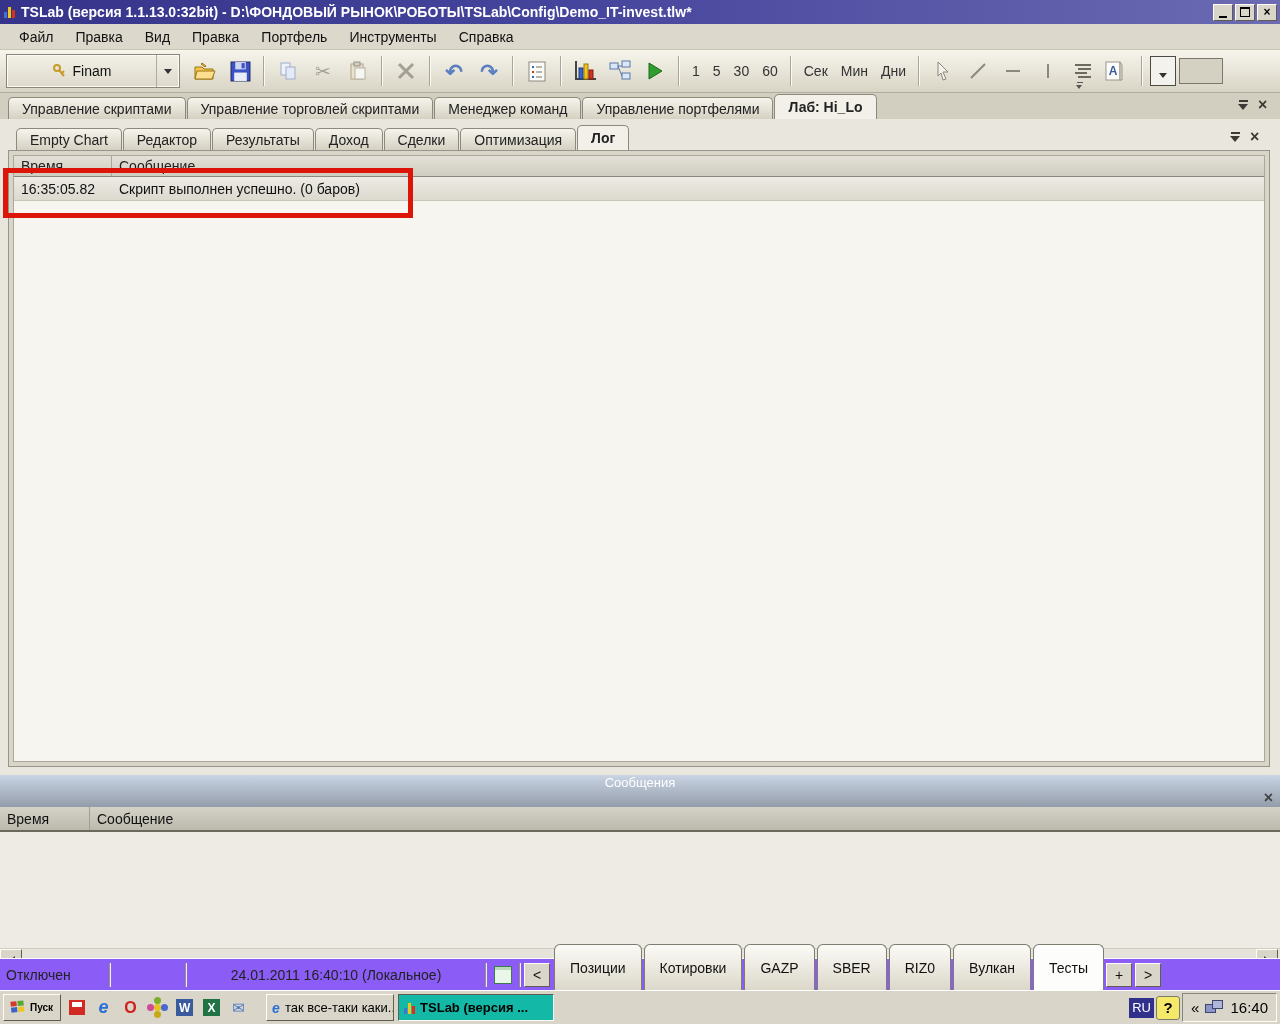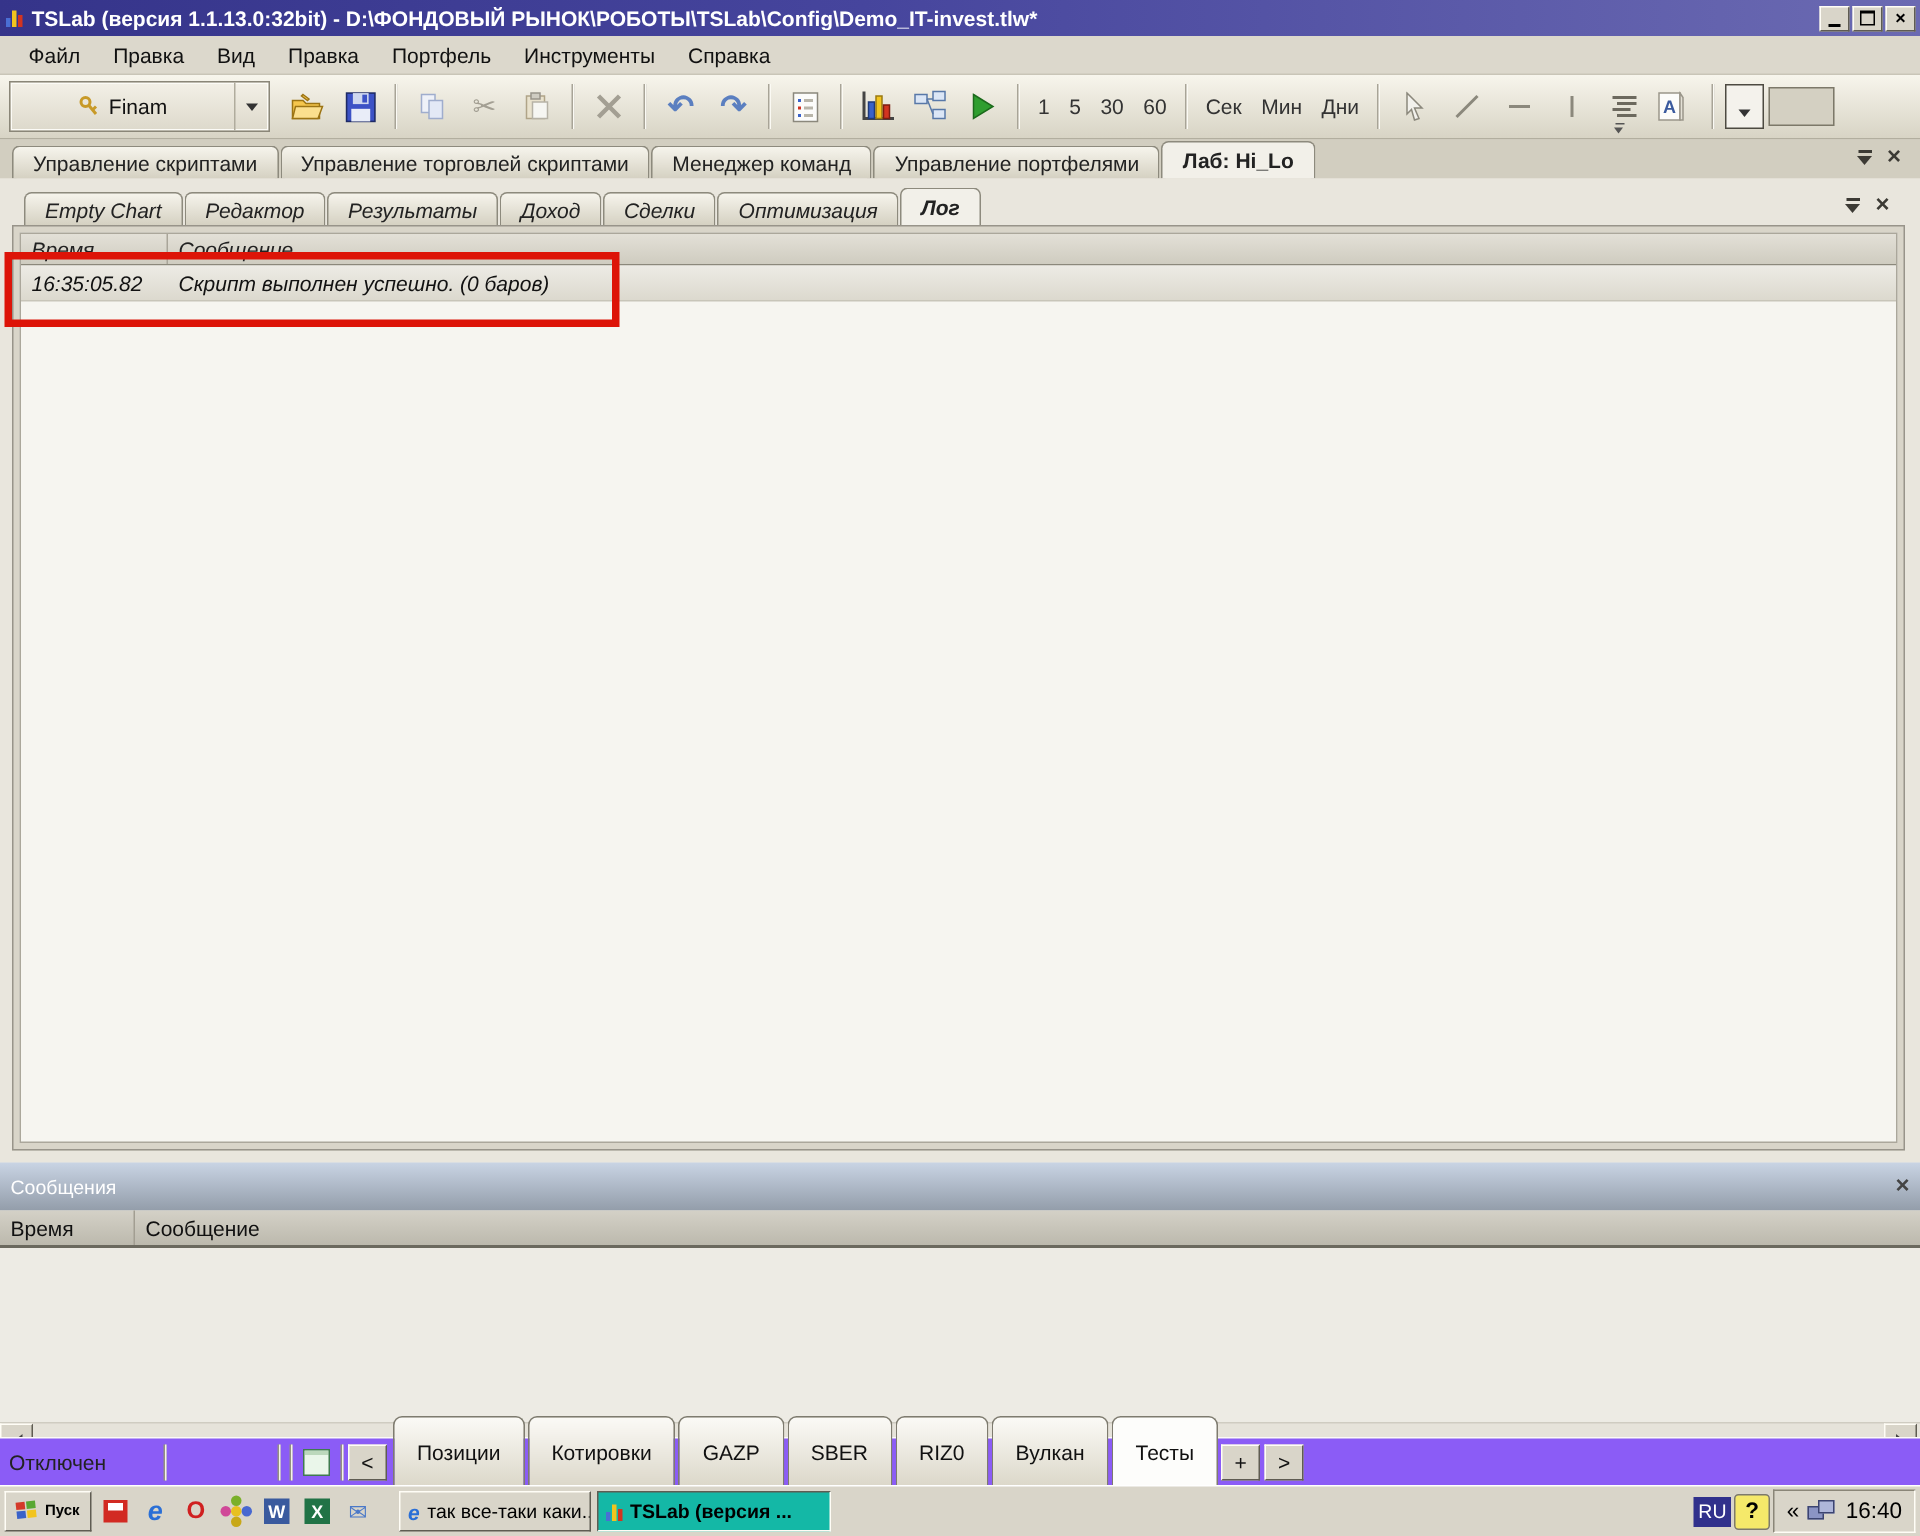--- a/index.html
+++ b/index.html
@@ -47,36 +47,36 @@
   #maintabs{left:0;top:93px;width:1280px;height:26px;background:#d2cec0;display:flex;align-items:flex-end;padding-left:8px;box-sizing:border-box;}
   .mtab{height:21px;display:flex;align-items:center;padding:0 13px;font-size:14px;color:#222;margin-right:1px;
     border:1px solid #8d8a7d;border-bottom:none;border-radius:5px 5px 0 0;background:linear-gradient(#f6f4ec,#d5d1c2);white-space:nowrap;}
   .mtab.active{background:#f2f0e9;font-weight:bold;height:24px;}
   .strip-icons{position:absolute;display:flex;gap:9px;align-items:center;}
   .ovf{position:relative;width:11px;height:10px;display:inline-block;}
   .ovf .bar{position:absolute;left:1px;top:0;width:9px;height:2px;background:#3c3a34;}
   .ovf .tri{position:absolute;left:0;top:4px;width:0;height:0;border:5px solid transparent;border-top:6px solid #3c3a34;}
   .xglyph{font-size:16px;font-weight:bold;color:#3c3a34;line-height:1;}
   
-  #docarea{left:0;top:119px;width:1280px;height:656px;background:#e9e6dd;font-style:italic;}
+  #docarea{left:0;top:119px;width:1280px;height:656px;background:#e9e6dd;}
   #doctabs{position:absolute;left:16px;top:4px;display:flex;align-items:flex-end;height:27px;}
   #logframe{position:absolute;left:8px;top:31px;width:1262px;height:617px;box-sizing:border-box;
     border:1px solid #98948a;background:#d9d5c9;padding:4px;}
   #logframe .inner{width:100%;height:100%;box-sizing:border-box;border:1px solid #aba79b;background:#f6f5f0;position:relative;}
   #loghead{height:20px;display:flex;background:linear-gradient(#e3e0d7,#cfccc0);border-bottom:1px solid #8b887b;font-size:14px;color:#222;align-items:center;}
   .col-time{width:98px;padding-left:7px;box-sizing:border-box;border-right:1px solid #a9a599;height:100%;display:flex;align-items:center;}
   .col-msg{flex:1;padding-left:7px;display:flex;align-items:center;height:100%;}
   .logrow{height:23px;display:flex;align-items:center;font-size:14px;color:#111;
     background:linear-gradient(#edebe5,#dcd9ce);border-bottom:1px solid #c8c5b9;}
   
   #annotation{left:3px;top:168px;width:410px;height:50px;box-sizing:border-box;border:5px solid #dd1408;z-index:60;pointer-events:none;}
   
   #msgs{left:0;top:775px;width:1280px;height:183px;background:#edebe4;}
   #msg-title{height:32px;background:linear-gradient(#c9d4e4,#939daa);display:flex;align-items:center;
-    color:#fff;font-size:13px;padding:0 7px;box-sizing:border-box;}
+    color:#fff;font-size:13px;padding:0 7px;box-sizing:border-box;flex-direction:column;}
   #msg-title .xglyph{color:#444;margin-left:auto;}
   #msg-head{height:23px;background:linear-gradient(#d4d1c7,#bcb9ad);border-bottom:2px solid #6b695e;
     display:flex;align-items:center;font-size:14px;color:#111;}
   #msg-head .col-time{width:90px;border-right:1px solid #a29e92;}
   #msg-body{height:116px;background:#edebe4;}
   #msg-scroll{height:20px;background:#e6e3da;border-top:1px solid #cfccc1;position:relative;}
   .sbtn{position:absolute;top:0;width:20px;height:19px;display:flex;align-items:center;justify-content:center;}
   .tri-left{width:0;height:0;border:4px solid transparent;border-right:5px solid #444;margin-right:2px;}
   .tri-right{width:0;height:0;border:4px solid transparent;border-left:5px solid #444;margin-left:2px;}
   
@@ -363,20 +363,21 @@
         <span class="tri-right"></span>
       </span>
   </div>
 </div>
 
 <div id="statusbar" class="abs">
   <span class="sb-seg" style="width:106px;">Отключен</span>
   <span class="sb-div"></span>
   <span class="sb-seg" style="width:68px;"></span>
   <span class="sb-div"></span>
+  <span class="sb-seg" style="width:292px;justify-content:center;">24.01.2011 16:40:10 (Локальное)</span>
   <span class="sb-div"></span>
   <button class="tbtn" style="width:26px;height:26px;">
       <span class="gridicon"></span>
     </button>
   <span class="sb-div"></span>
   <button class="navbtn raised">&lt;</button>
   <span style="width:4px;"></span>
   <span class="btab">Позиции</span>
   <span class="btab">Котировки</span>
   <span class="btab">GAZP</span>

